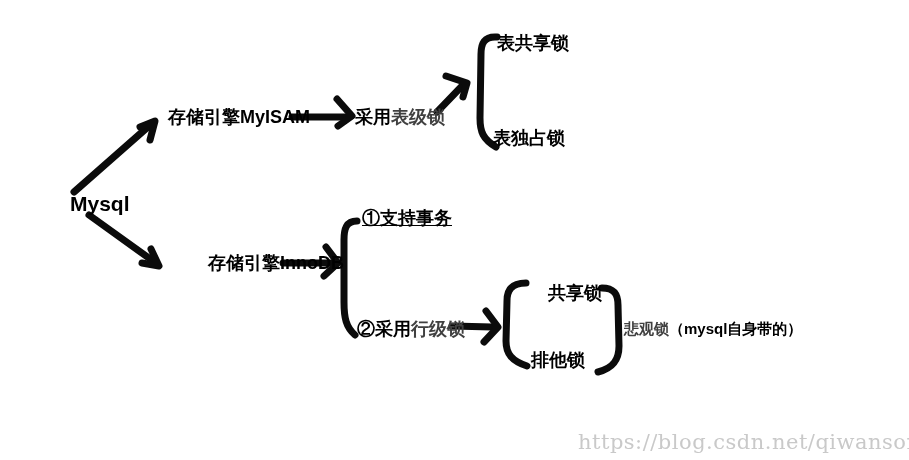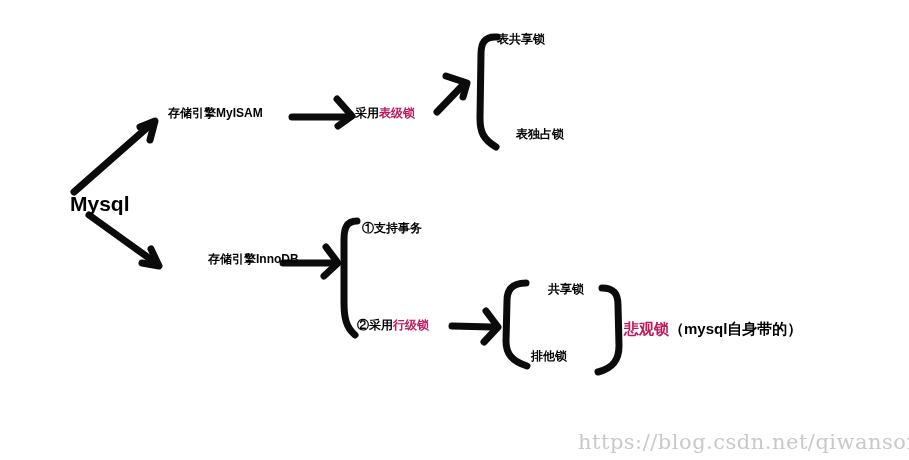--- a/index.html
+++ b/index.html
@@ -18,23 +18,23 @@
     stroke-linecap:round;
     stroke-linejoin:round;
   }
   .lbl{
     position:absolute;
     z-index:2;
     font-weight:bold;
     color:#000;
     white-space:nowrap;
     line-height:1.15;
-    font-size:12px;
+    font-size:18px;
   }
-  .hl{color:#be185d;text-align:center;}
+  .hl{color:#404040;text-align:center;}
   .root{font-size:21px;}
   .wrapblock{
     white-space:normal;
     font-size:15px;
   }
   .pessimistic{left:624px;top:318px;width:240px;line-height:1.5;}
   .optimistic{left:636px;top:402px;width:228px;line-height:1.4;}
   .watermark{
     position:absolute;
     z-index:0;
@@ -85,25 +85,25 @@
   <div class="lbl root" style="left:47px;top:192px;margin-left:23px;">Mysql</div>
 
   <div class="lbl" style="left:152px;top:107px;margin-left:16px;">存储引擎MyISAM</div>
 
   <div class="lbl" style="left:355px;top:107px;">
     <span>采用</span><span class="hl">表级锁</span>
   </div>
 
   <div class="lbl" style="left:497px;top:33px;">表共享锁</div>
 
-  <div class="lbl" style="left:516px;top:128px;">表独占锁</div>
+  <div class="lbl" style="left:493px;top:128px;">表独占锁</div>
 
   <div class="lbl" style="left:160px;top:253px;margin-left:48px;">存储引擎InnoDB</div>
 
-  <div class="lbl" style="left:362px;top:222px;">①支持事务</div>
+  <div class="lbl" style="left:362px;top:208px;text-decoration:underline;">①支持事务</div>
 
   <div class="lbl" style="left:357px;top:319px;">
     <span>②采用</span><span class="hl">行级锁</span>
   </div>
 
   <div class="lbl" style="left:536px;top:283px;margin-left:12px;">共享锁</div>
 
   <div class="lbl" style="left:531px;top:350px;">排他锁</div>
 
   <div class="lbl wrapblock pessimistic">

